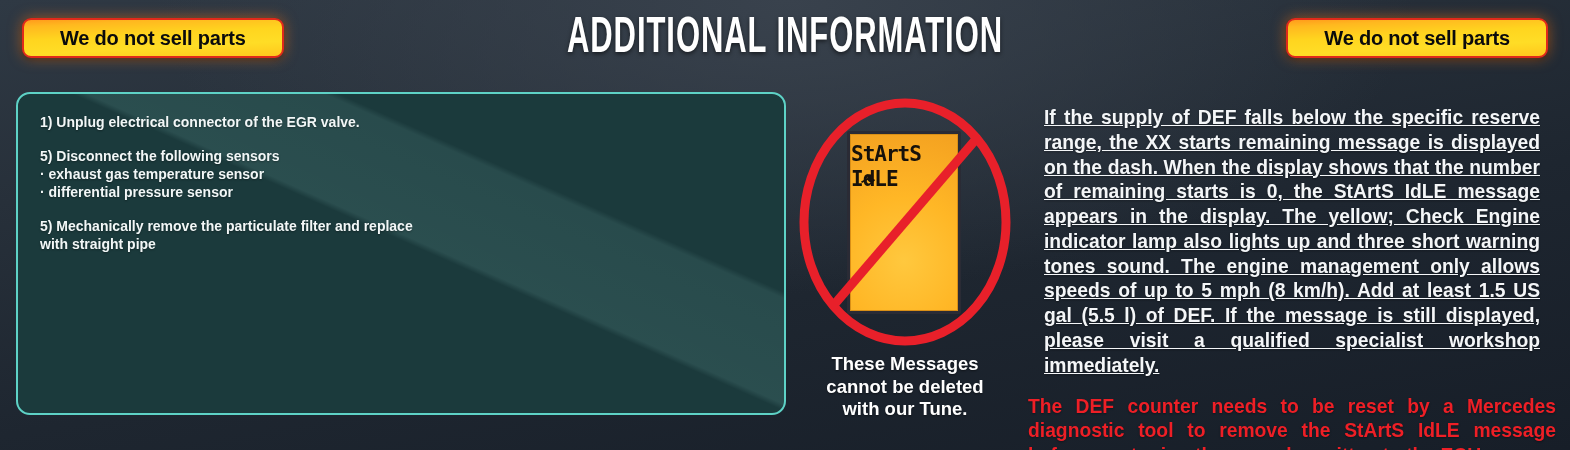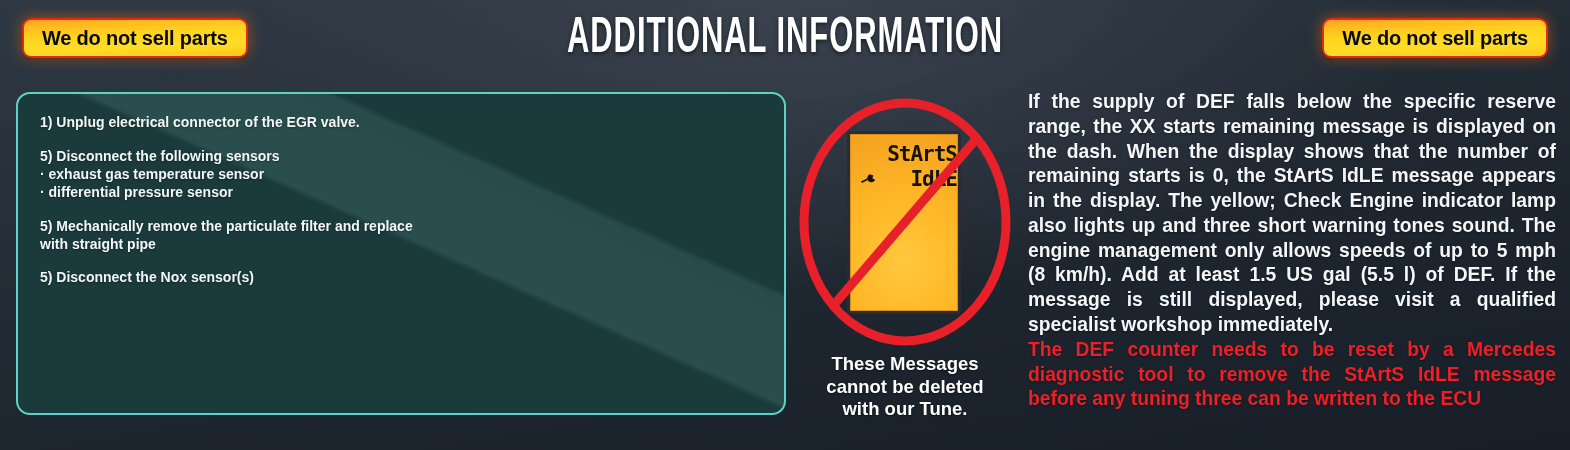--- a/index.html
+++ b/index.html
@@ -27,21 +27,21 @@
     position: absolute;
     top: 18px;
     height: 40px;
     border-radius: 9px;
     border: 2.5px solid #e02a1a;
     background: linear-gradient(177deg, #ff9b1c 0%, #ffb81f 14%, #ffd51f 42%, #ffdd26 70%, #ffc81d 100%);
     box-shadow: 0 0 14px rgba(255,120,20,0.55), 0 2px 5px rgba(0,0,0,0.45);
     display: flex;
     align-items: center;
     justify-content: center;
-    padding: 0 18px;
+    padding: 0 36px;
     box-sizing: border-box;
   }
   .badge span {
     color: #0b0b0c;
     font-size: 20px;
     font-weight: bold;
     letter-spacing: -0.2px;
     white-space: nowrap;
   }
   #badge-left  { left: 22px; }
@@ -141,21 +141,21 @@
   }
   .lcd-row {
     position: absolute;
     left: 0;
     width: 100%;
     color: #17120b;
     font-family: "DejaVu Sans Mono", monospace;
     font-size: 21px;
     font-weight: bold;
     letter-spacing: -1px;
-    text-align: right;
+    text-align: left;
   }
   #lcd-line-1 { top: 7px; }
   #lcd-line-2 { top: 32px; box-sizing: border-box; }
   #wrench-icon {
     position: absolute;
     left: 7px;
     top: 36px;
     width: 22px;
     height: 16px;
   }
@@ -180,21 +180,22 @@
     top: 90px;
     width: 528px;
   }
   #info-body {
     color: #f4f6f8;
     font-size: 19.3px;
     font-weight: bold;
     line-height: 1.285;
     text-align: justify;
     text-shadow: 0 1px 2px rgba(0,0,0,0.4);
-    margin: 0;
+    margin: 16px;
+    text-decoration: underline;
   }
   #info-warning {
     color: #ee1f26;
     font-size: 19.3px;
     font-weight: bold;
     line-height: 1.285;
     text-align: justify;
     margin: 0;
     text-shadow: 0 1px 2px rgba(0,0,0,0.35);
   }
@@ -216,21 +217,20 @@
 
   <div id="instructions-panel">
     <div id="panel-sheen"></div>
     <div id="steps">
       <div class="step">1) Unplug electrical connector of the EGR valve.</div>
       <div class="step">5) Disconnect the following sensors
 · exhaust gas temperature sensor
 · differential pressure sensor</div>
       <div class="step">5) Mechanically remove the particulate filter and replace
      with straight pipe</div>
-      <div class="step">5) Disconnect the Nox sensor(s)</div>
     </div>
   </div>
 
   <div id="lcd-cluster">
 
     <div id="lcd-screen">
       <div id="lcd-inner">
         <div class="lcd-row" id="lcd-line-1">StArtS</div>
         <svg id="wrench-icon" viewBox="0 0 22 16">
           <path d="M3 10.5 L13 5.5 L13.5 7 L4 12 Z" fill="#17120b"></path>

